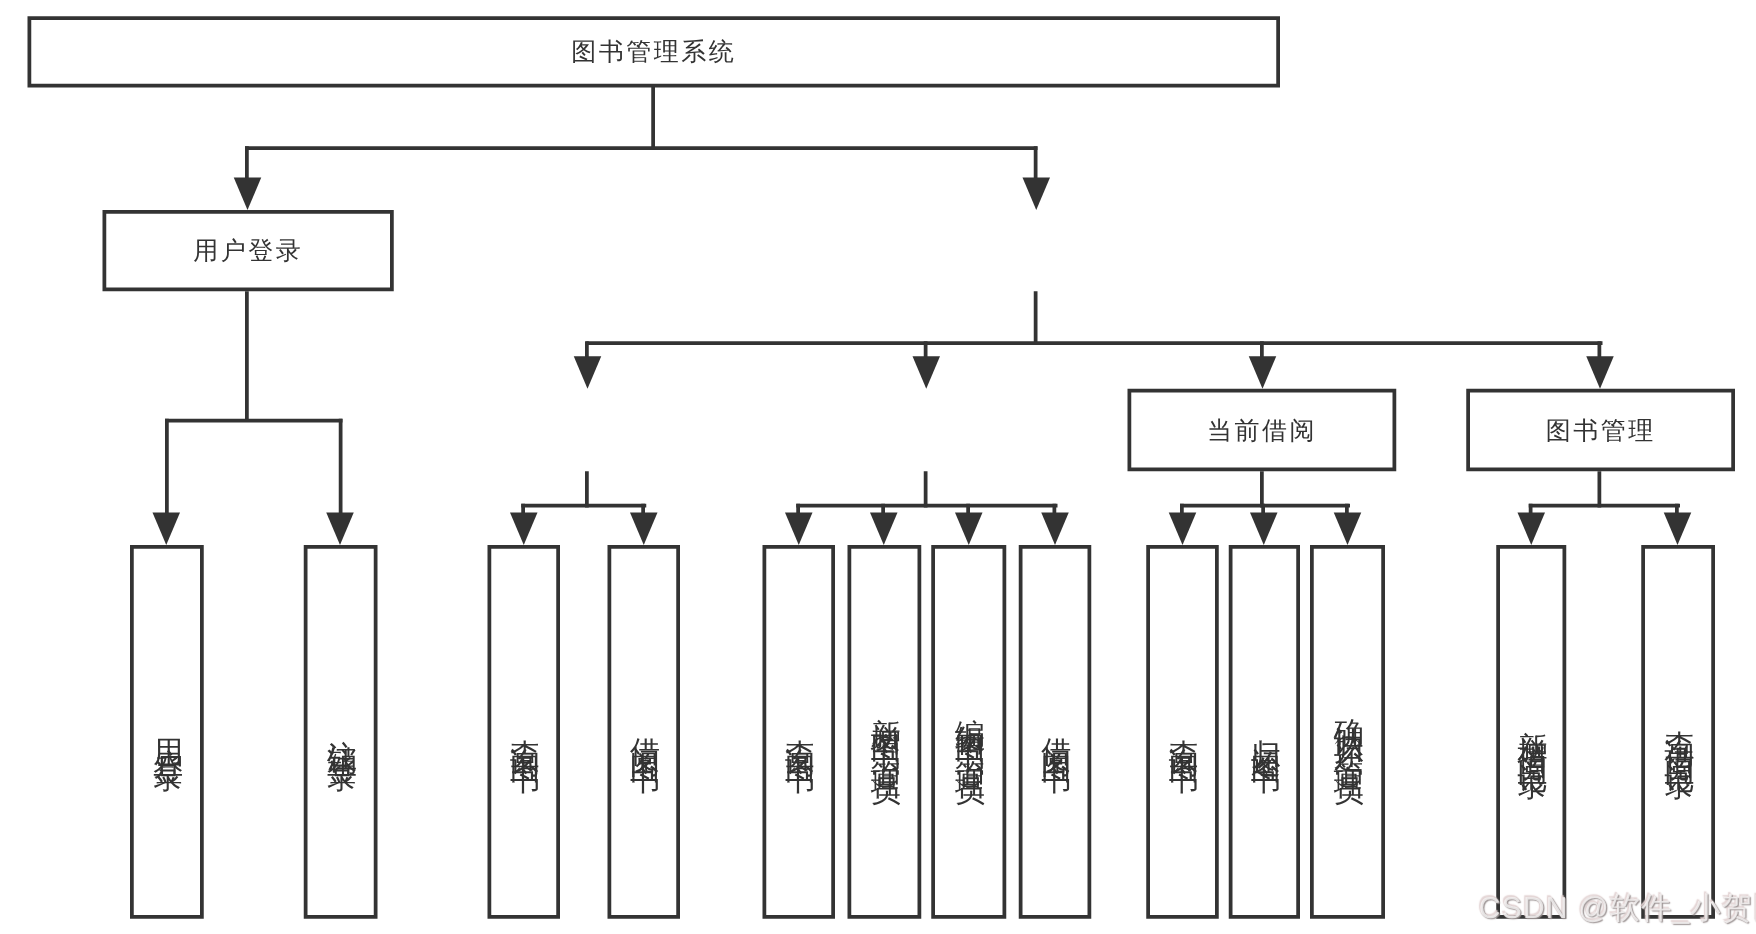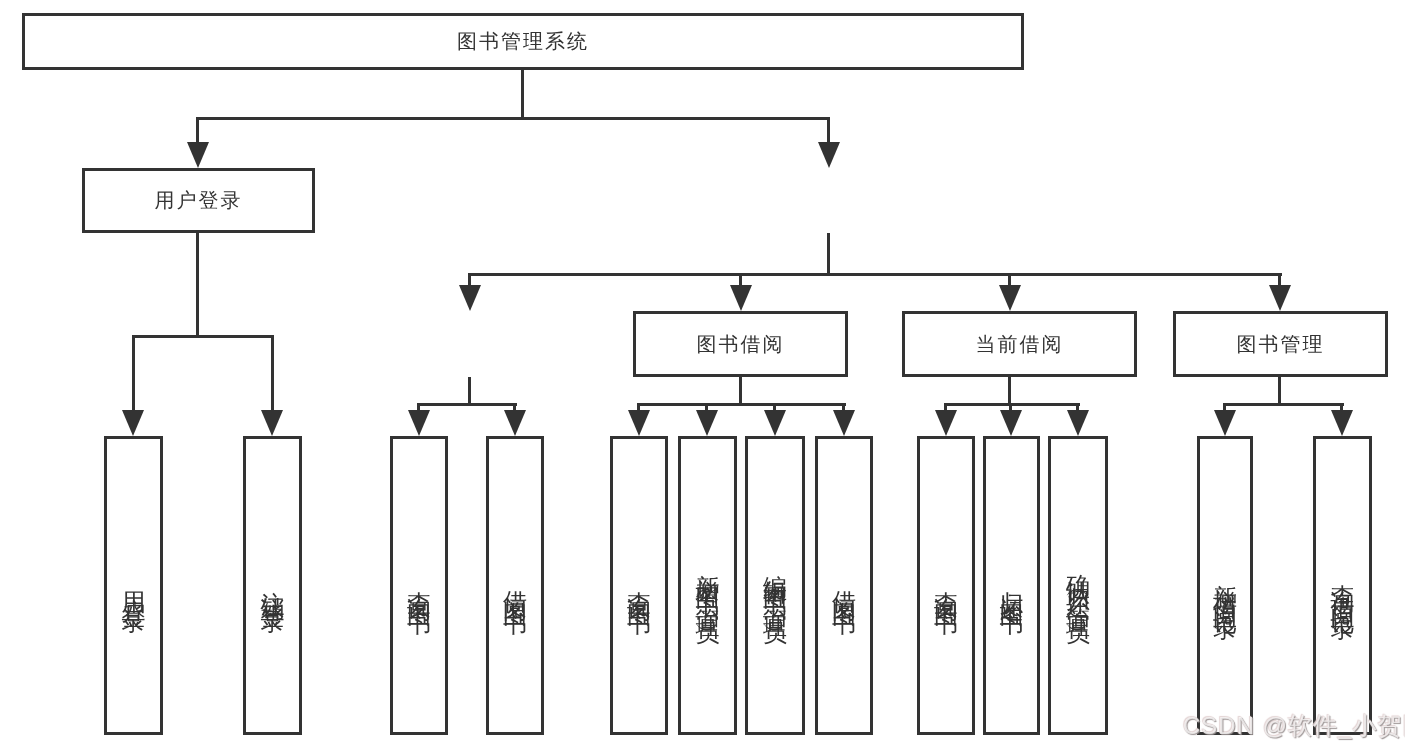--- a/index.html
+++ b/index.html
@@ -36,24 +36,21 @@
 <div id="stage">
 
   <div class="box h" style="left:22px;top:13px;width:1002px;height:57px">
     <span>图书管理系统</span>
   </div>
 
   <div class="box h" style="left:82px;top:168px;width:233px;height:65px">
     <span>用户登录</span>
   </div>
 
-  <div class="box h" style="left:633px;top:311px;width:215px;height:66px">
-    <span>图书借阅</span>
-  </div>
-  <div class="box h" style="left:902px;top:311px;width:235px;height:66px">
+  <div class="box h" style="left:902px;top:311px;width:215px;height:66px">
     <span>当前借阅</span>
   </div>
   <div class="box h" style="left:1173px;top:311px;width:215px;height:66px">
     <span>图书管理</span>
   </div>
 
   <div class="box v" style="left:104px;top:436px;width:59px;height:299px">
     <span>用户登录</span>
   </div>
   <div class="box v" style="left:243px;top:436px;width:59px;height:299px">

